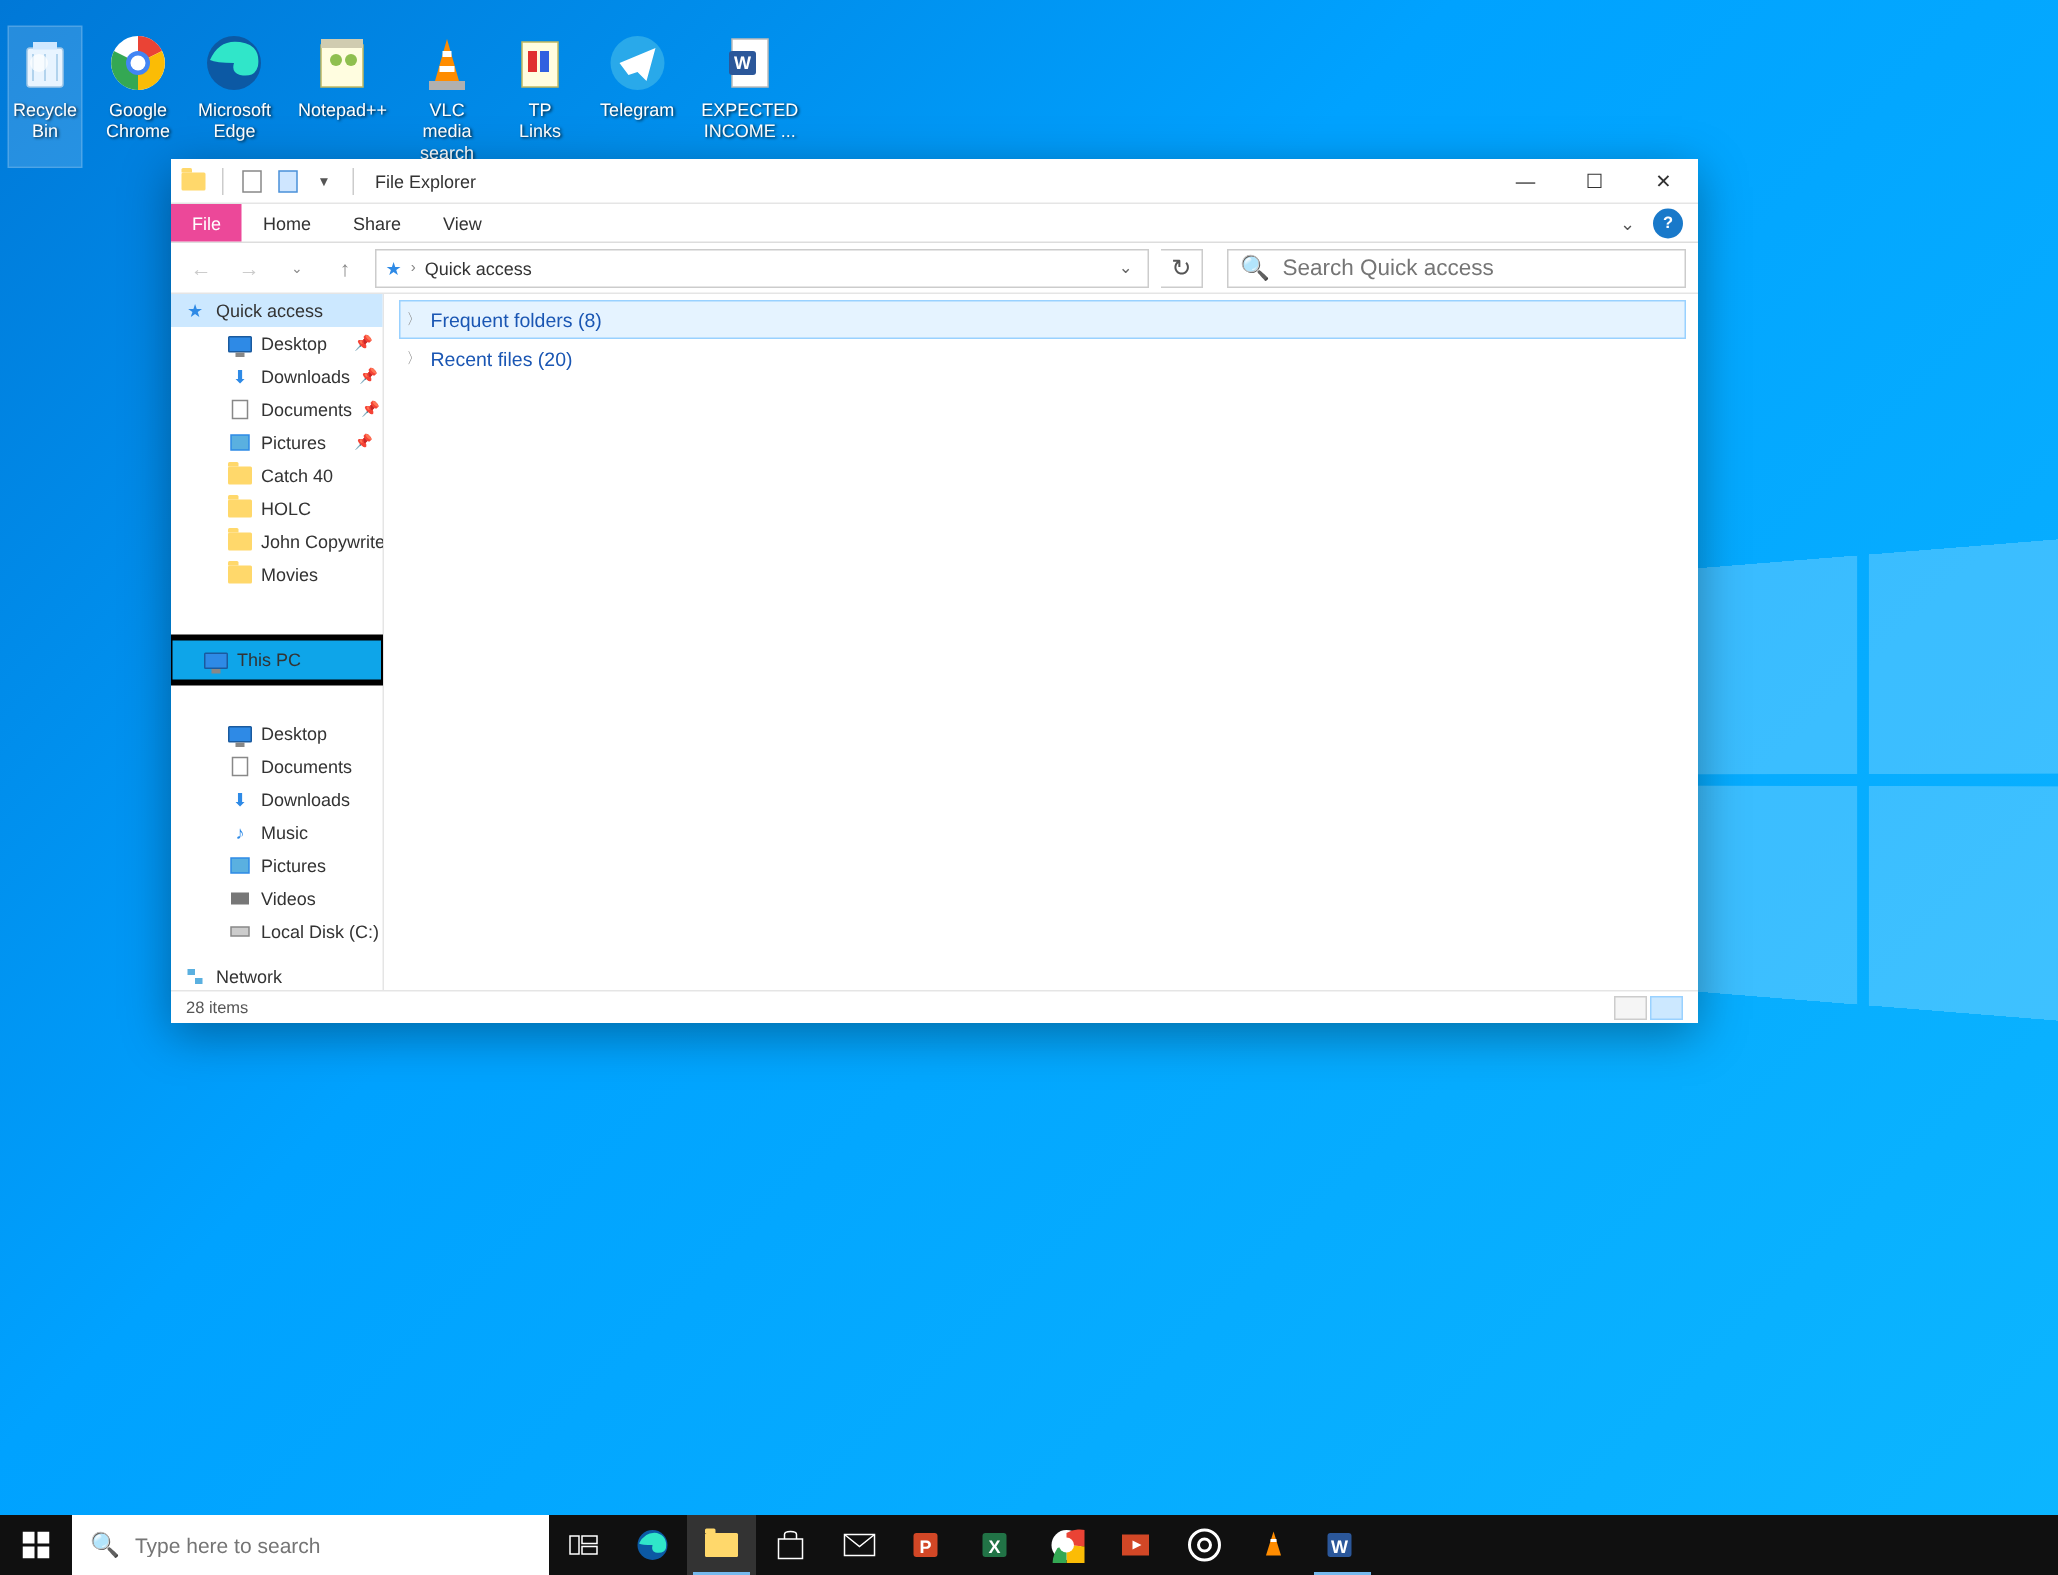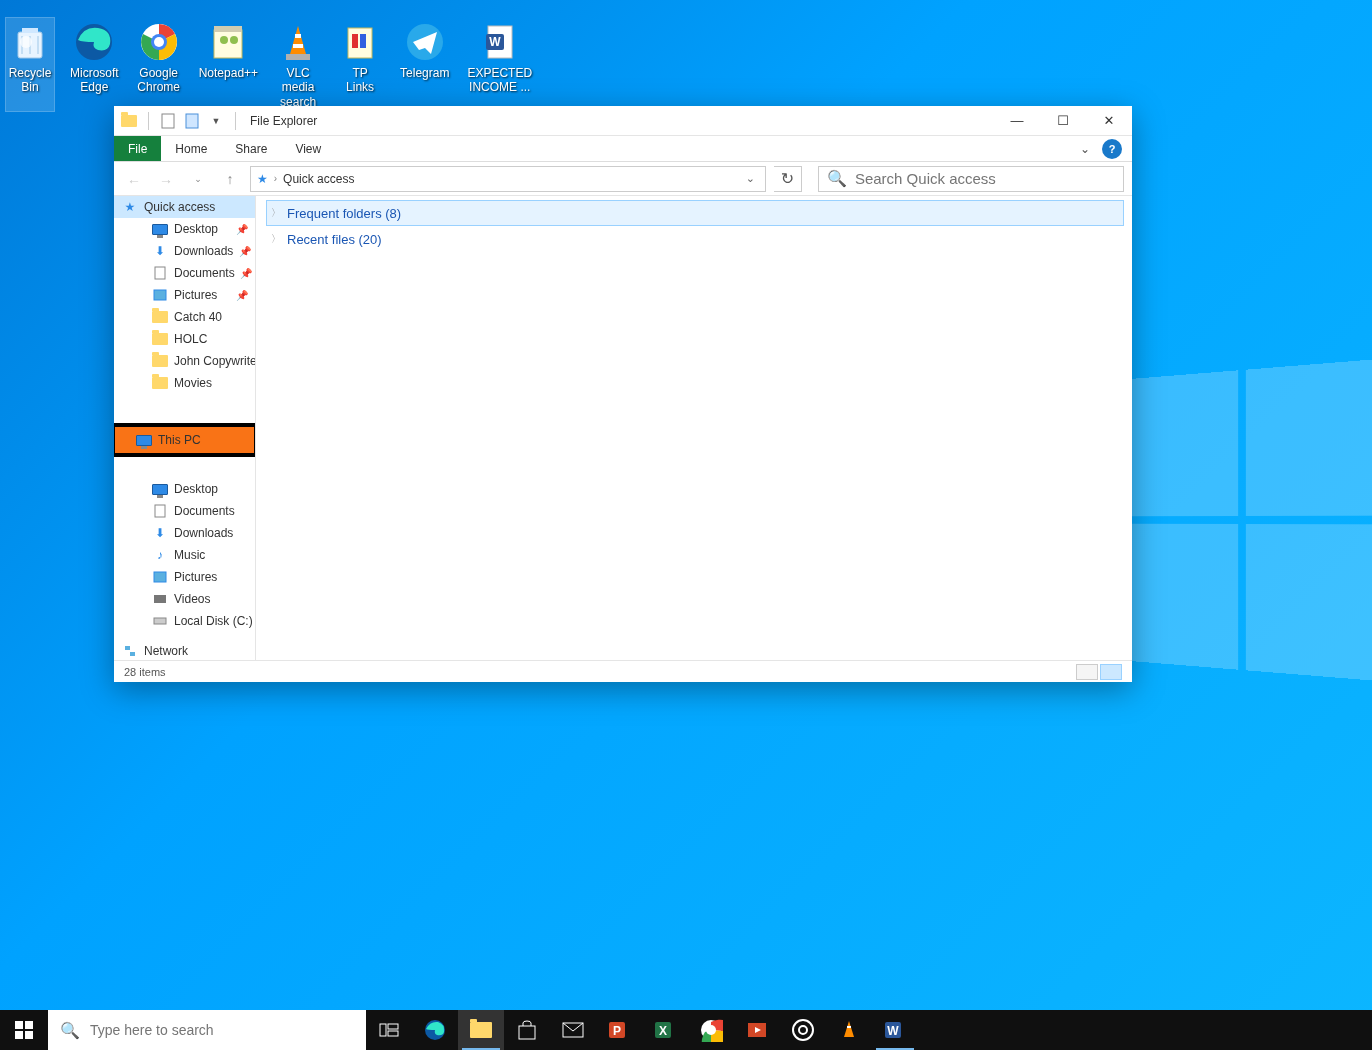--- a/index.html
+++ b/index.html
@@ -22,21 +22,21 @@
 .titlebar { height:30px; display:flex; align-items:center; background:#fff; border-bottom:1px solid #e5e5e5; }
 .tb-left { display:flex; align-items:center; padding-left:6px; gap:6px; }
 .tb-ic { width:18px; height:18px; display:flex; align-items:center; justify-content:center; }
 .tb-sep { width:1px; height:18px; background:#ccc; margin:0 4px; }
 .tb-title { font-size:12px; color:#333; margin-left:4px; }
 .tb-ctrls { margin-left:auto; display:flex; }
 .tb-btn { width:46px; height:30px; display:flex; align-items:center; justify-content:center; font-size:13px; color:#333; }
 
 .ribbon { height:26px; display:flex; align-items:stretch; background:#fff; border-bottom:1px solid #ddd; font-size:12px; }
 .ribbon .tab { padding:0 14px; display:flex; align-items:center; color:#333; }
-.ribbon .tab.file { background:#15803d; color:#fff;text-align:center; }
+.ribbon .tab.file { background:#ec4899; color:#fff;text-align:center; }
 .ribbon .rspace { flex:1; }
 .ribbon .chev { padding:0 8px; display:flex; align-items:center; color:#555; }
 .ribbon .help { width:20px; height:20px; border-radius:50%; background:#1979ca; color:#fff; display:flex; align-items:center; justify-content:center; margin:3px 10px 3px 4px; font-size:11px; font-weight:bold; }
 
 .navbar { height:34px; display:flex; align-items:center; padding:0 8px; gap:8px; border-bottom:1px solid #e5e5e5; }
 .nav-btn { width:24px; height:24px; display:flex; align-items:center; justify-content:center; color:#888; font-size:14px; }
 .nav-btn.disabled { color:#ccc; }
 .addrbar { flex:1; height:26px; border:1px solid #ccc; display:flex; align-items:center; padding:0 6px; gap:6px; font-size:12px; color:#333; }
 .addrbar .crumb { display:flex; align-items:center; gap:4px; }
 .addr-ctrls { display:flex; align-items:center; gap:2px; margin-left:auto; }
@@ -48,21 +48,21 @@
 .body { flex:1; display:flex; min-height:0; }
 .navpane { width:142px; background:#fff; border-right:1px solid #e5e5e5; position:relative; overflow:hidden; }
 .np-scroll { height:100%; overflow-y:auto; }
 .np-scroll::-webkit-scrollbar { width:16px; }
 .np-scroll::-webkit-scrollbar-track { background:#f0f0f0; }
 .np-scroll::-webkit-scrollbar-thumb { background:#c0c0c0; }
 .np-scroll::-webkit-scrollbar-button { background:#f0f0f0; height:16px; display:block; border:1px solid #ddd; }
 .np-item { height:22px; display:flex; align-items:center; padding-left:38px; font-size:12px; color:#333; gap:6px; white-space:nowrap; cursor:pointer; position:relative; }
 .np-item.root { padding-left:8px; font-weight:normal; }
 .np-item.sel { background:#cce8ff; }
-.np-item.hl { outline:4px solid #000; outline-offset:-1px; z-index:2; height:28px; padding-left:22px; background:#f97316; margin:2px 0; }
+.np-item.hl { outline:4px solid #000; outline-offset:-1px; z-index:2; height:28px; padding-left:22px; background:#0ea5e9; margin:2px 0; }
 .np-item .pin { margin-left:auto; margin-right:6px; color:#888; font-size:10px; }
 .np-item .nic { width:16px; height:16px; display:flex; align-items:center; justify-content:center; flex-shrink:0; }
 .np-sp { height:8px; }
 
 .content { flex:1; display:flex; flex-direction:column; padding:4px 8px 4px 10px; overflow:auto; }
 .grp { height:26px; display:flex; align-items:center; border:1px solid transparent; padding:0 4px; font-size:13px; gap:6px; }
 .grp.sel { border:1px solid #99d1ff; background:#e5f3ff; }
 .grp .chv { color:#888; font-size:10px; }
 .grp .gname { color:#1a56b3; }
 
@@ -106,38 +106,38 @@
           <rect x="14" y="8" width="16" height="5" fill="#d0e8ff"></rect>
           <path d="M14 16 L14 34 M22 16 L22 34 M30 16 L30 34" stroke="#a0c8e8"></path>
           <circle cx="18" cy="22" r="6" fill="#fff" opacity=".7"></circle>
         </svg>
       </div>
       <div class="lbl">Recycle Bin</div>
     </div>
     <div class="di">
       <div class="ic">
         <svg width="44" height="44">
-          <circle cx="22" cy="22" r="18" fill="#0c59a4"></circle>
-          <path d="M6 20 Q12 6 26 8 Q40 10 38 24 Q36 32 26 30 Q20 28 22 22 Q10 22 6 20" fill="#30e6c9"></path>
-        </svg>
-      </div>
-      <div class="lbl">Microsoft Edge</div>
-    </div>
-    <div class="di">
-      <div class="ic">
-        <svg width="44" height="44">
           <circle cx="22" cy="22" r="18" fill="#fff"></circle>
           <path d="M22 4 A18 18 0 0 1 38 14 L22 22 Z" fill="#ea4335"></path>
           <path d="M38 14 A18 18 0 0 1 22 40 L22 22 Z" fill="#fbbc05"></path>
           <path d="M22 40 A18 18 0 0 1 6 14 L22 22 Z" fill="#34a853"></path>
           <circle cx="22" cy="22" r="8" fill="#4285f4"></circle>
           <circle cx="22" cy="22" r="5" fill="#fff"></circle>
         </svg>
       </div>
       <div class="lbl">Google Chrome</div>
+    </div>
+    <div class="di">
+      <div class="ic">
+        <svg width="44" height="44">
+          <circle cx="22" cy="22" r="18" fill="#0c59a4"></circle>
+          <path d="M6 20 Q12 6 26 8 Q40 10 38 24 Q36 32 26 30 Q20 28 22 22 Q10 22 6 20" fill="#30e6c9"></path>
+        </svg>
+      </div>
+      <div class="lbl">Microsoft Edge</div>
     </div>
     <div class="di">
       <div class="ic">
         <svg width="44" height="44">
           <rect x="8" y="10" width="28" height="28" fill="#fffde0" stroke="#c0b860"></rect>
           <circle cx="18" cy="20" r="4" fill="#8fbf4f"></circle>
           <circle cx="28" cy="20" r="4" fill="#8fbf4f"></circle>
           <rect x="8" y="6" width="28" height="6" fill="#d0ccb0"></rect>
         </svg>
       </div>

